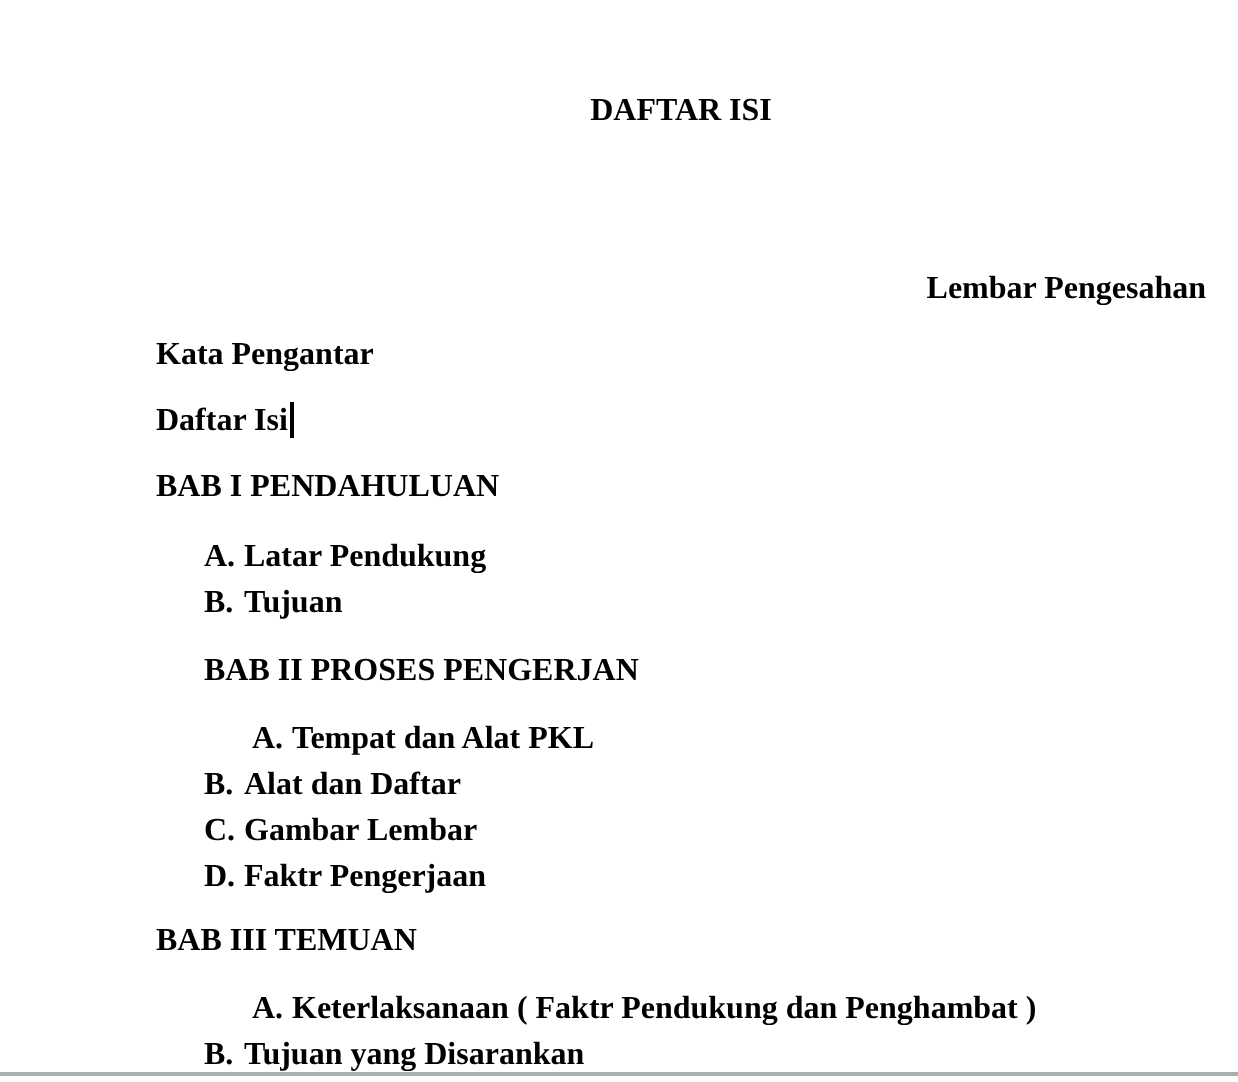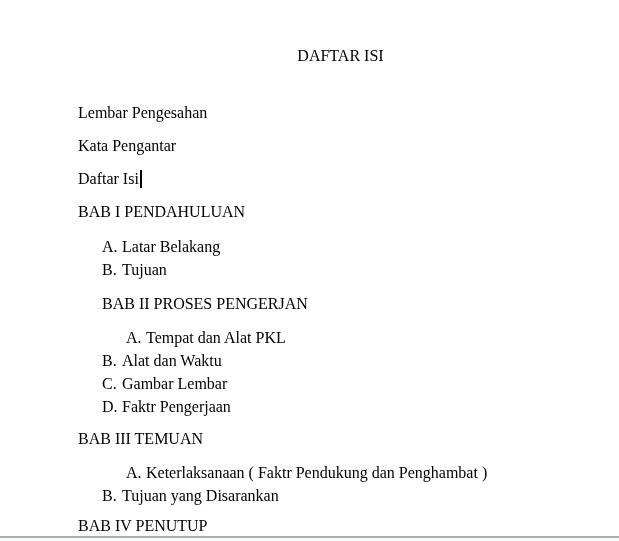--- a/index.html
+++ b/index.html
@@ -13,37 +13,38 @@
     font-family: "Liberation Serif", "DejaVu Serif", serif;
     color: #000000;
   }
 
   
   .doc {
     position: absolute;
     inset: 0;
     padding: 0 16px 0 78px;
     z-index: 1;
+    font-weight: bold;
   }
 
   .line {
     font-size: 16px;
     line-height: 23px;
     white-space: nowrap;
   }
 
   .title { margin-top: 44px; text-align: center; }
 
   .sp0  { margin-top: 0; }
   .sp7  { margin-top: 7px; }
   .sp9  { margin-top: 9px; }
   .sp10 { margin-top: 10px; }
   .sp11 { margin-top: 11px; margin-left: 24px; }
   .sp12 { margin-top: 12px; }
-  .sp49 { margin-top: 34px; }
+  .sp49 { margin-top: 66px; text-align: right; }
 
   .item { display: flex; padding-left: 24px; }
   .item .marker { flex: 0 0 20px; width: 20px; }
 
   .caret {
     display: inline-block;
     width: 2px;
     height: 18px;
     background: #000000;
     vertical-align: -4px;
@@ -92,40 +93,40 @@
     <div class="line sp10">
       <span>Daftar Isi</span><span class="caret"></span>
     </div>
 
     <div class="line sp10">
       <span>BAB I PENDAHULUAN</span>
     </div>
 
     <div class="line item sp12">
       <span class="marker">A.</span>
-      <span>Latar Belakang</span>
+      <span>Latar Pendukung</span>
     </div>
 
     <div class="line item sp0">
       <span class="marker">B.</span>
       <span>Tujuan</span>
     </div>
 
     <div class="line sp11">
       <span>BAB II PROSES PENGERJAN</span>
     </div>
 
     <div class="line item sp11">
       <span class="marker">A.</span>
       <span>Tempat dan Alat PKL</span>
     </div>
 
     <div class="line item sp0">
       <span class="marker">B.</span>
-      <span>Alat dan Waktu</span>
+      <span>Alat dan Daftar</span>
     </div>
 
     <div class="line item sp0">
       <span class="marker">C.</span>
       <span>Gambar Lembar</span>
     </div>
 
     <div class="line item sp0">
       <span class="marker">D.</span>
       <span>Faktr Pengerjaan</span>

